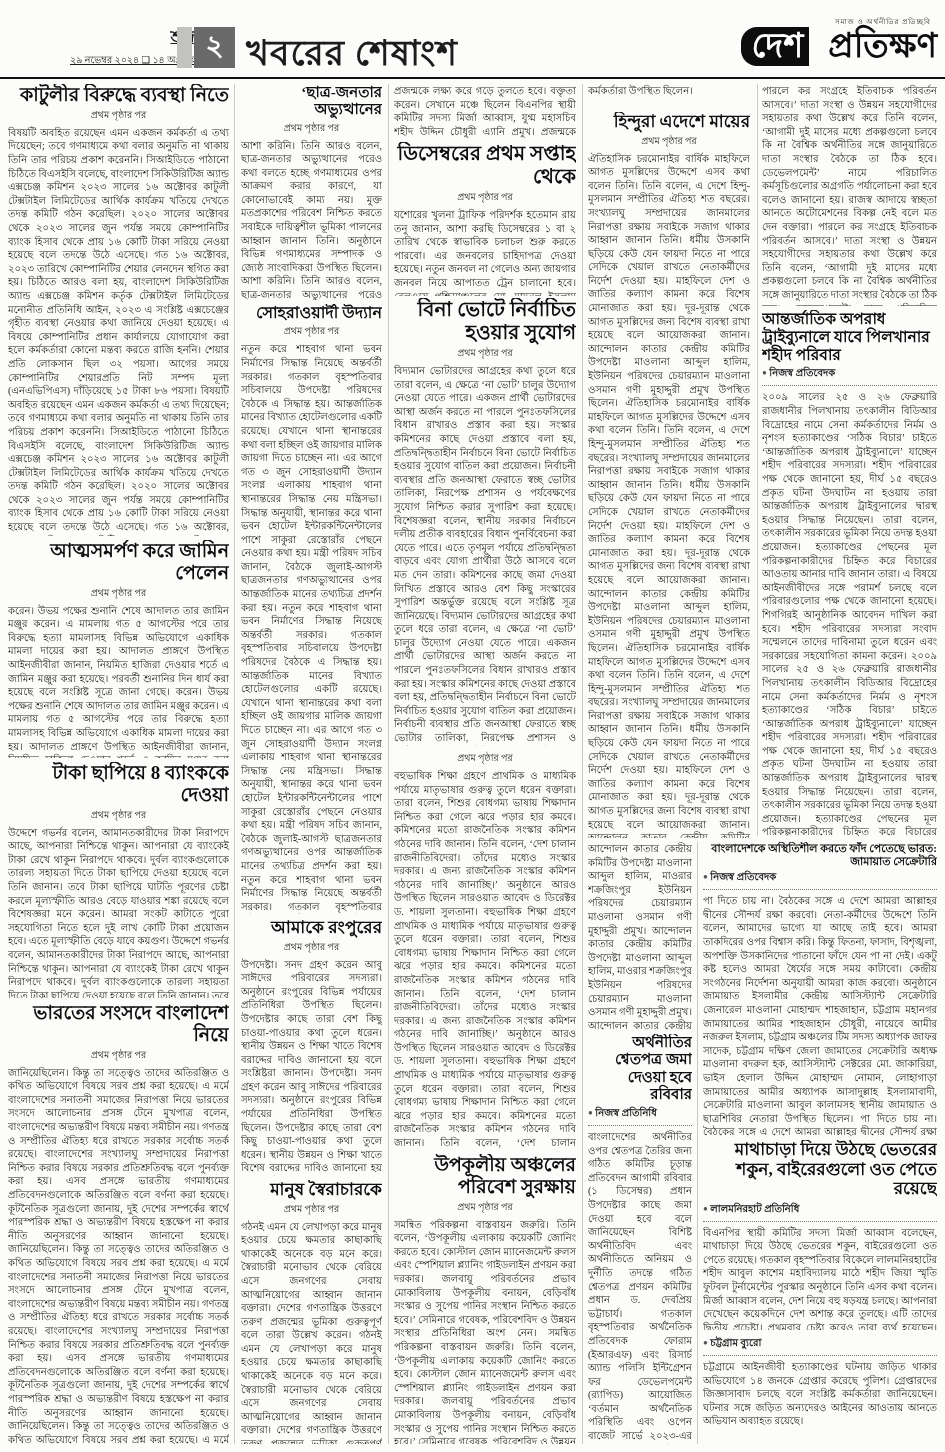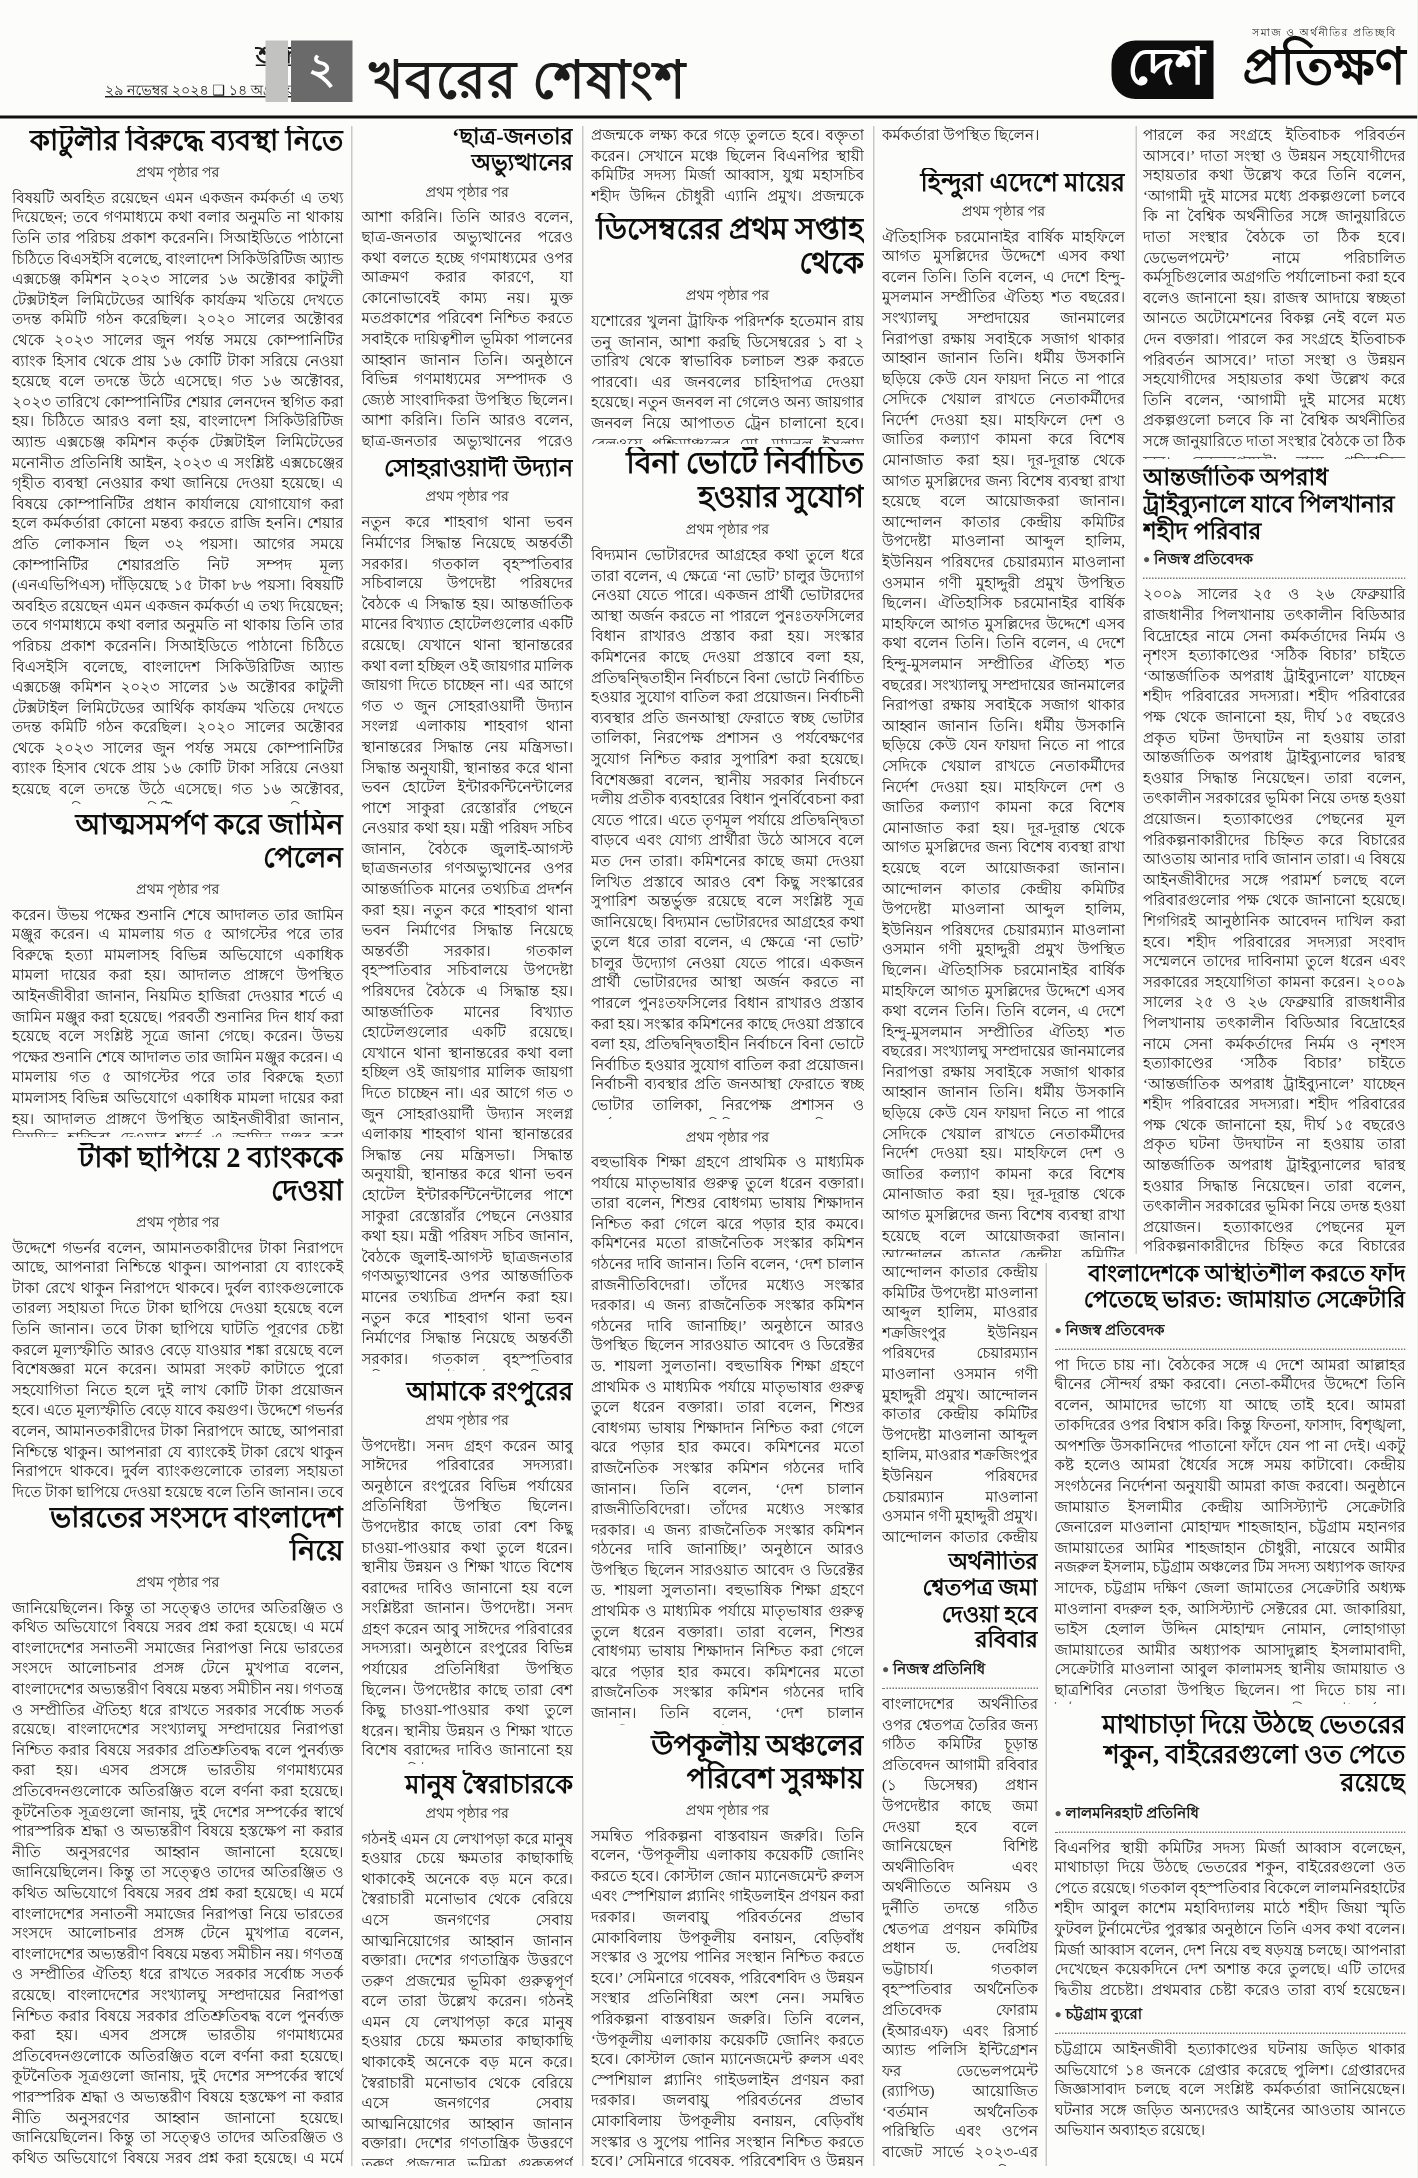--- a/index.html
+++ b/index.html
@@ -58,21 +58,21 @@
     <h2 class="hl" style="font-size:19px">কাটুলীর বিরুদ্ধে ব্যবস্থা নিতে</h2>
     <div class="cont">প্রথম পৃষ্ঠার পর</div>
     <div class="body fill">বিষয়টি অবহিত রয়েছেন এমন একজন কর্মকর্তা এ তথ্য দিয়েছেন; তবে গণমাধ্যমে কথা বলার অনুমতি না থাকায় তিনি তার পরিচয় প্রকাশ করেননি। সিআইডিতে পাঠানো চিঠিতে বিএসইসি বলেছে, বাংলাদেশ সিকিউরিটিজ অ্যান্ড এক্সচেঞ্জ কমিশন ২০২৩ সালের ১৬ অক্টোবর কাটুলী টেক্সটাইল লিমিটেডের আর্থিক কার্যক্রম খতিয়ে দেখতে তদন্ত কমিটি গঠন করেছিল। ২০২০ সালের অক্টোবর থেকে ২০২৩ সালের জুন পর্যন্ত সময়ে কোম্পানিটির ব্যাংক হিসাব থেকে প্রায় ১৬ কোটি টাকা সরিয়ে নেওয়া হয়েছে বলে তদন্তে উঠে এসেছে। গত ১৬ অক্টোবর, ২০২৩ তারিখে কোম্পানিটির শেয়ার লেনদেন স্থগিত করা হয়। চিঠিতে আরও বলা হয়, বাংলাদেশ সিকিউরিটিজ অ্যান্ড এক্সচেঞ্জ কমিশন কর্তৃক টেক্সটাইল লিমিটেডের মনোনীত প্রতিনিধি আইন, ২০২৩ এ সংশ্লিষ্ট এক্সচেঞ্জের গৃহীত ব্যবস্থা নেওয়ার কথা জানিয়ে দেওয়া হয়েছে। এ বিষয়ে কোম্পানিটির প্রধান কার্যালয়ে যোগাযোগ করা হলে কর্মকর্তারা কোনো মন্তব্য করতে রাজি হননি। শেয়ার প্রতি লোকসান ছিল ৩২ পয়সা। আগের সময়ে কোম্পানিটির শেয়ারপ্রতি নিট সম্পদ মূল্য (এনএভিপিএস) দাঁড়িয়েছে ১৫ টাকা ৮৬ পয়সা। বিষয়টি অবহিত রয়েছেন এমন একজন কর্মকর্তা এ তথ্য দিয়েছেন; তবে গণমাধ্যমে কথা বলার অনুমতি না থাকায় তিনি তার পরিচয় প্রকাশ করেননি। সিআইডিতে পাঠানো চিঠিতে বিএসইসি বলেছে, বাংলাদেশ সিকিউরিটিজ অ্যান্ড এক্সচেঞ্জ কমিশন ২০২৩ সালের ১৬ অক্টোবর কাটুলী টেক্সটাইল লিমিটেডের আর্থিক কার্যক্রম খতিয়ে দেখতে তদন্ত কমিটি গঠন করেছিল। ২০২০ সালের অক্টোবর থেকে ২০২৩ সালের জুন পর্যন্ত সময়ে কোম্পানিটির ব্যাংক হিসাব থেকে প্রায় ১৬ কোটি টাকা সরিয়ে নেওয়া হয়েছে বলে তদন্তে উঠে এসেছে। গত ১৬ অক্টোবর, ২০২৩ তারিখে কোম্পানিটির শেয়ার লেনদেন স্থগিত করা হয়। চিঠিতে আরও বলা হয়, বাংলাদেশ সিকিউরিটিজ অ্যান্ড এক্সচেঞ্জ কমিশন কর্তৃক টেক্সটাইল লিমিটেডের মনোনীত প্রতিনিধি আইন, ২০২৩ এ সংশ্লিষ্ট এক্সচেঞ্জের গৃহীত ব্যবস্থা নেওয়ার কথা জানিয়ে দেওয়া হয়েছে। এ বিষয়ে কোম্পানিটির প্রধান কার্যালয়ে যোগাযোগ করা হলে কর্মকর্তারা কোনো মন্তব্য করতে রাজি হননি। শেয়ার প্রতি লোকসান ছিল ৩২ পয়সা। আগের সময়ে কোম্পানিটির শেয়ারপ্রতি নিট সম্পদ মূল্য (এনএভিপিএস) দাঁড়িয়েছে ১৫ টাকা ৮৬ পয়সা।</div>
   </div>
   <div class="story" style="left:8px;top:540px;width:221px;height:218px">
     <h2 class="hl" style="font-size:19px">আত্মসমর্পণ করে জামিন পেলেন</h2>
     <div class="cont">প্রথম পৃষ্ঠার পর</div>
     <div class="body fill">করেন। উভয় পক্ষের শুনানি শেষে আদালত তার জামিন মঞ্জুর করেন। এ মামলায় গত ৫ আগস্টের পরে তার বিরুদ্ধে হত্যা মামলাসহ বিভিন্ন অভিযোগে একাধিক মামলা দায়ের করা হয়। আদালত প্রাঙ্গণে উপস্থিত আইনজীবীরা জানান, নিয়মিত হাজিরা দেওয়ার শর্তে এ জামিন মঞ্জুর করা হয়েছে। পরবর্তী শুনানির দিন ধার্য করা হয়েছে বলে সংশ্লিষ্ট সূত্রে জানা গেছে। করেন। উভয় পক্ষের শুনানি শেষে আদালত তার জামিন মঞ্জুর করেন। এ মামলায় গত ৫ আগস্টের পরে তার বিরুদ্ধে হত্যা মামলাসহ বিভিন্ন অভিযোগে একাধিক মামলা দায়ের করা হয়। আদালত প্রাঙ্গণে উপস্থিত আইনজীবীরা জানান, নিয়মিত হাজিরা দেওয়ার শর্তে এ জামিন মঞ্জুর করা হয়েছে। পরবর্তী শুনানির দিন ধার্য করা হয়েছে বলে সংশ্লিষ্ট সূত্রে জানা গেছে।</div>
   </div>
   <div class="story" style="left:8px;top:762px;width:221px;height:236px">
-    <h2 class="hl" style="font-size:19px">টাকা ছাপিয়ে 2 ব্যাংককে দেওয়া</h2>
+    <h2 class="hl" style="font-size:19px">টাকা ছাপিয়ে 8 ব্যাংককে দেওয়া</h2>
     <div class="cont">প্রথম পৃষ্ঠার পর</div>
     <div class="body fill">উদ্দেশে গভর্নর বলেন, আমানতকারীদের টাকা নিরাপদে আছে, আপনারা নিশ্চিন্তে থাকুন। আপনারা যে ব্যাংকেই টাকা রেখে থাকুন নিরাপদে থাকবে। দুর্বল ব্যাংকগুলোকে তারল্য সহায়তা দিতে টাকা ছাপিয়ে দেওয়া হয়েছে বলে তিনি জানান। তবে টাকা ছাপিয়ে ঘাটতি পূরণের চেষ্টা করলে মূল্যস্ফীতি আরও বেড়ে যাওয়ার শঙ্কা রয়েছে বলে বিশেষজ্ঞরা মনে করেন। আমরা সংকট কাটাতে পুরো সহযোগিতা নিতে হলে দুই লাখ কোটি টাকা প্রয়োজন হবে। এতে মূল্যস্ফীতি বেড়ে যাবে কয়গুণ। উদ্দেশে গভর্নর বলেন, আমানতকারীদের টাকা নিরাপদে আছে, আপনারা নিশ্চিন্তে থাকুন। আপনারা যে ব্যাংকেই টাকা রেখে থাকুন নিরাপদে থাকবে। দুর্বল ব্যাংকগুলোকে তারল্য সহায়তা দিতে টাকা ছাপিয়ে দেওয়া হয়েছে বলে তিনি জানান। তবে টাকা ছাপিয়ে ঘাটতি পূরণের চেষ্টা করলে মূল্যস্ফীতি আরও বেড়ে যাওয়ার শঙ্কা রয়েছে বলে বিশেষজ্ঞরা মনে করেন। আমরা সংকট কাটাতে পুরো সহযোগিতা নিতে হলে দুই লাখ কোটি টাকা প্রয়োজন হবে। এতে মূল্যস্ফীতি বেড়ে যাবে কয়গুণ।</div>
   </div>
   <div class="story" style="left:8px;top:1002px;width:221px;height:442px">
     <h2 class="hl" style="font-size:19px">ভারতের সংসদে বাংলাদেশ নিয়ে</h2>
     <div class="cont">প্রথম পৃষ্ঠার পর</div>
     <div class="body fill">জানিয়েছিলেন। কিন্তু তা সত্ত্বেও তাদের অতিরঞ্জিত ও কথিত অভিযোগে বিষয়ে সরব প্রশ্ন করা হয়েছে। এ মর্মে বাংলাদেশের সনাতনী সমাজের নিরাপত্তা নিয়ে ভারতের সংসদে আলোচনার প্রসঙ্গ টেনে মুখপাত্র বলেন, বাংলাদেশের অভ্যন্তরীণ বিষয়ে মন্তব্য সমীচীন নয়। গণতন্ত্র ও সম্প্রীতির ঐতিহ্য ধরে রাখতে সরকার সর্বোচ্চ সতর্ক রয়েছে। বাংলাদেশের সংখ্যালঘু সম্প্রদায়ের নিরাপত্তা নিশ্চিত করার বিষয়ে সরকার প্রতিশ্রুতিবদ্ধ বলে পুনর্ব্যক্ত করা হয়। এসব প্রসঙ্গে ভারতীয় গণমাধ্যমের প্রতিবেদনগুলোকে অতিরঞ্জিত বলে বর্ণনা করা হয়েছে। কূটনৈতিক সূত্রগুলো জানায়, দুই দেশের সম্পর্কের স্বার্থে পারস্পরিক শ্রদ্ধা ও অভ্যন্তরীণ বিষয়ে হস্তক্ষেপ না করার নীতি অনুসরণের আহ্বান জানানো হয়েছে। জানিয়েছিলেন। কিন্তু তা সত্ত্বেও তাদের অতিরঞ্জিত ও কথিত অভিযোগে বিষয়ে সরব প্রশ্ন করা হয়েছে। এ মর্মে বাংলাদেশের সনাতনী সমাজের নিরাপত্তা নিয়ে ভারতের সংসদে আলোচনার প্রসঙ্গ টেনে মুখপাত্র বলেন, বাংলাদেশের অভ্যন্তরীণ বিষয়ে মন্তব্য সমীচীন নয়। গণতন্ত্র ও সম্প্রীতির ঐতিহ্য ধরে রাখতে সরকার সর্বোচ্চ সতর্ক রয়েছে। বাংলাদেশের সংখ্যালঘু সম্প্রদায়ের নিরাপত্তা নিশ্চিত করার বিষয়ে সরকার প্রতিশ্রুতিবদ্ধ বলে পুনর্ব্যক্ত করা হয়। এসব প্রসঙ্গে ভারতীয় গণমাধ্যমের প্রতিবেদনগুলোকে অতিরঞ্জিত বলে বর্ণনা করা হয়েছে। কূটনৈতিক সূত্রগুলো জানায়, দুই দেশের সম্পর্কের স্বার্থে পারস্পরিক শ্রদ্ধা ও অভ্যন্তরীণ বিষয়ে হস্তক্ষেপ না করার নীতি অনুসরণের আহ্বান জানানো হয়েছে। জানিয়েছিলেন। কিন্তু তা সত্ত্বেও তাদের অতিরঞ্জিত ও কথিত অভিযোগে বিষয়ে সরব প্রশ্ন করা হয়েছে। এ মর্মে বাংলাদেশের সনাতনী সমাজের নিরাপত্তা নিয়ে ভারতের সংসদে আলোচনার প্রসঙ্গ টেনে মুখপাত্র বলেন, বাংলাদেশের অভ্যন্তরীণ বিষয়ে মন্তব্য সমীচীন নয়। গণতন্ত্র ও সম্প্রীতির ঐতিহ্য ধরে রাখতে সরকার সর্বোচ্চ সতর্ক রয়েছে। বাংলাদেশের সংখ্যালঘু সম্প্রদায়ের নিরাপত্তা নিশ্চিত করার বিষয়ে সরকার প্রতিশ্রুতিবদ্ধ বলে পুনর্ব্যক্ত করা হয়। এসব প্রসঙ্গে ভারতীয় গণমাধ্যমের প্রতিবেদনগুলোকে অতিরঞ্জিত বলে বর্ণনা করা হয়েছে। কূটনৈতিক সূত্রগুলো জানায়, দুই দেশের সম্পর্কের স্বার্থে পারস্পরিক শ্রদ্ধা ও অভ্যন্তরীণ বিষয়ে হস্তক্ষেপ না করার নীতি অনুসরণের আহ্বান জানানো হয়েছে।</div>
   </div>
 
   <div class="story" style="left:241px;top:84px;width:141px;height:216px">
@@ -140,21 +140,21 @@
   <div class="story" style="left:762px;top:84px;width:175px;height:222px">
     <div class="body fill">পারলে কর সংগ্রহে ইতিবাচক পরিবর্তন আসবে।’ দাতা সংস্থা ও উন্নয়ন সহযোগীদের সহায়তার কথা উল্লেখ করে তিনি বলেন, ‘আগামী দুই মাসের মধ্যে প্রকল্পগুলো চলবে কি না বৈশ্বিক অর্থনীতির সঙ্গে জানুয়ারিতে দাতা সংস্থার বৈঠকে তা ঠিক হবে। ডেভেলপমেন্ট’ নামে পরিচালিত কর্মসূচিগুলোর অগ্রগতি পর্যালোচনা করা হবে বলেও জানানো হয়। রাজস্ব আদায়ে স্বচ্ছতা আনতে অটোমেশনের বিকল্প নেই বলে মত দেন বক্তারা। পারলে কর সংগ্রহে ইতিবাচক পরিবর্তন আসবে।’ দাতা সংস্থা ও উন্নয়ন সহযোগীদের সহায়তার কথা উল্লেখ করে তিনি বলেন, ‘আগামী দুই মাসের মধ্যে প্রকল্পগুলো চলবে কি না বৈশ্বিক অর্থনীতির সঙ্গে জানুয়ারিতে দাতা সংস্থার বৈঠকে তা ঠিক হবে। ডেভেলপমেন্ট’ নামে পরিচালিত কর্মসূচিগুলোর অগ্রগতি পর্যালোচনা করা হবে বলেও জানানো হয়। রাজস্ব আদায়ে স্বচ্ছতা আনতে অটোমেশনের বিকল্প নেই বলে মত দেন বক্তারা।</div>
   </div>
   <div class="story" style="left:762px;top:310px;width:175px;height:528px">
     <h2 class="hl" style="font-size:15.5px;text-align:left">আন্তর্জাতিক অপরাধ ট্রাইব্যুনালে যাবে পিলখানার শহীদ পরিবার</h2>
     <div class="byline"><span class="dot">●</span> <span>নিজস্ব প্রতিবেদক</span></div>
     <div class="dotted"></div>
     <div class="body fill">২০০৯ সালের ২৫ ও ২৬ ফেব্রুয়ারি রাজধানীর পিলখানায় তৎকালীন বিডিআর বিদ্রোহের নামে সেনা কর্মকর্তাদের নির্মম ও নৃশংস হত্যাকাণ্ডের ‘সঠিক বিচার’ চাইতে ‘আন্তর্জাতিক অপরাধ ট্রাইব্যুনালে’ যাচ্ছেন শহীদ পরিবারের সদস্যরা। শহীদ পরিবারের পক্ষ থেকে জানানো হয়, দীর্ঘ ১৫ বছরেও প্রকৃত ঘটনা উদঘাটন না হওয়ায় তারা আন্তর্জাতিক অপরাধ ট্রাইব্যুনালের দ্বারস্থ হওয়ার সিদ্ধান্ত নিয়েছেন। তারা বলেন, তৎকালীন সরকারের ভূমিকা নিয়ে তদন্ত হওয়া প্রয়োজন। হত্যাকাণ্ডের পেছনের মূল পরিকল্পনাকারীদের চিহ্নিত করে বিচারের আওতায় আনার দাবি জানান তারা। এ বিষয়ে আইনজীবীদের সঙ্গে পরামর্শ চলছে বলে পরিবারগুলোর পক্ষ থেকে জানানো হয়েছে। শিগগিরই আনুষ্ঠানিক আবেদন দাখিল করা হবে। শহীদ পরিবারের সদস্যরা সংবাদ সম্মেলনে তাদের দাবিনামা তুলে ধরেন এবং সরকারের সহযোগিতা কামনা করেন। ২০০৯ সালের ২৫ ও ২৬ ফেব্রুয়ারি রাজধানীর পিলখানায় তৎকালীন বিডিআর বিদ্রোহের নামে সেনা কর্মকর্তাদের নির্মম ও নৃশংস হত্যাকাণ্ডের ‘সঠিক বিচার’ চাইতে ‘আন্তর্জাতিক অপরাধ ট্রাইব্যুনালে’ যাচ্ছেন শহীদ পরিবারের সদস্যরা। শহীদ পরিবারের পক্ষ থেকে জানানো হয়, দীর্ঘ ১৫ বছরেও প্রকৃত ঘটনা উদঘাটন না হওয়ায় তারা আন্তর্জাতিক অপরাধ ট্রাইব্যুনালের দ্বারস্থ হওয়ার সিদ্ধান্ত নিয়েছেন। তারা বলেন, তৎকালীন সরকারের ভূমিকা নিয়ে তদন্ত হওয়া প্রয়োজন। হত্যাকাণ্ডের পেছনের মূল পরিকল্পনাকারীদের চিহ্নিত করে বিচারের আওতায় আনার দাবি জানান তারা। এ বিষয়ে আইনজীবীদের সঙ্গে পরামর্শ চলছে বলে পরিবারগুলোর পক্ষ থেকে জানানো হয়েছে। শিগগিরই আনুষ্ঠানিক আবেদন দাখিল করা হবে। শহীদ পরিবারের সদস্যরা সংবাদ সম্মেলনে তাদের দাবিনামা তুলে ধরেন এবং সরকারের সহযোগিতা কামনা করেন।</div>
   </div>
   <div class="story" style="left:703px;top:842px;width:234px;height:294px">
-    <h2 class="hl" style="font-size:15px">বাংলাদেশকে অস্থিতিশীল করতে ফাঁদ পেতেছে ভারত: জামায়াত সেক্রেটারি</h2>
+    <h2 class="hl" style="font-size:11px">বাংলাদেশকে অস্থিতিশীল করতে ফাঁদ পেতেছে ভারত: জামায়াত সেক্রেটারি</h2>
     <div class="byline"><span class="dot">●</span> <span>নিজস্ব প্রতিবেদক</span></div>
     <div class="dotted"></div>
     <div class="body fill">পা দিতে চায় না। বৈঠকের সঙ্গে এ দেশে আমরা আল্লাহর দ্বীনের সৌন্দর্য রক্ষা করবো। নেতা-কর্মীদের উদ্দেশে তিনি বলেন, আমাদের ভাগ্যে যা আছে তাই হবে। আমরা তাকদিরের ওপর বিশ্বাস করি। কিন্তু ফিতনা, ফাসাদ, বিশৃঙ্খলা, অপশক্তি উসকানিদের পাতানো ফাঁদে যেন পা না দেই। একটু কষ্ট হলেও আমরা ধৈর্যের সঙ্গে সময় কাটাবো। কেন্দ্রীয় সংগঠনের নির্দেশনা অনুযায়ী আমরা কাজ করবো। অনুষ্ঠানে জামায়াত ইসলামীর কেন্দ্রীয় আসিস্ট্যান্ট সেক্রেটারি জেনারেল মাওলানা মোহাম্মদ শাহজাহান, চট্টগ্রাম মহানগর জামায়াতের আমির শাহজাহান চৌধুরী, নায়েবে আমীর নজরুল ইসলাম, চট্টগ্রাম অঞ্চলের টিম সদস্য অধ্যাপক জাফর সাদেক, চট্টগ্রাম দক্ষিণ জেলা জামাতের সেক্রেটারি অধ্যক্ষ মাওলানা বদরুল হক, আসিস্ট্যান্ট সেক্টরের মো. জাকারিয়া, ভাইস হেলাল উদ্দিন মোহাম্মদ নোমান, লোহাগাড়া জামায়াতের আমীর অধ্যাপক আসাদুল্লাহ ইসলামাবাদী, সেক্রেটারি মাওলানা আবুল কালামসহ স্থানীয় জামায়াত ও ছাত্রশিবির নেতারা উপস্থিত ছিলেন। পা দিতে চায় না। বৈঠকের সঙ্গে এ দেশে আমরা আল্লাহর দ্বীনের সৌন্দর্য রক্ষা করবো। নেতা-কর্মীদের উদ্দেশে তিনি বলেন, আমাদের ভাগ্যে যা আছে তাই হবে। আমরা তাকদিরের ওপর বিশ্বাস করি। কিন্তু ফিতনা, ফাসাদ, বিশৃঙ্খলা, অপশক্তি উসকানিদের পাতানো ফাঁদে যেন পা না দেই। একটু কষ্ট হলেও আমরা ধৈর্যের সঙ্গে সময় কাটাবো। কেন্দ্রীয় সংগঠনের নির্দেশনা অনুযায়ী আমরা কাজ করবো। অনুষ্ঠানে জামায়াত ইসলামীর কেন্দ্রীয় আসিস্ট্যান্ট সেক্রেটারি জেনারেল মাওলানা মোহাম্মদ শাহজাহান, চট্টগ্রাম মহানগর জামায়াতের আমির শাহজাহান চৌধুরী, নায়েবে আমীর নজরুল ইসলাম, চট্টগ্রাম অঞ্চলের টিম সদস্য অধ্যাপক জাফর সাদেক, চট্টগ্রাম দক্ষিণ জেলা জামাতের সেক্রেটারি অধ্যক্ষ মাওলানা বদরুল হক, আসিস্ট্যান্ট সেক্টরের মো. জাকারিয়া, ভাইস হেলাল উদ্দিন মোহাম্মদ নোমান, লোহাগাড়া জামায়াতের আমীর অধ্যাপক আসাদুল্লাহ ইসলামাবাদী, সেক্রেটারি মাওলানা আবুল কালামসহ স্থানীয় জামায়াত ও ছাত্রশিবির নেতারা উপস্থিত ছিলেন।</div>
   </div>
   <div class="story" style="left:703px;top:1140px;width:234px;height:190px">
     <h2 class="hl" style="font-size:17px">মাথাচাড়া দিয়ে উঠছে ভেতরের শকুন, বাইরেরগুলো ওত পেতে রয়েছে</h2>
     <div class="byline"><span class="dot">●</span> <span>লালমনিরহাট প্রতিনিধি</span></div>
     <div class="dotted"></div>
     <div class="body fill">বিএনপির স্থায়ী কমিটির সদস্য মির্জা আব্বাস বলেছেন, মাথাচাড়া দিয়ে উঠছে ভেতরের শকুন, বাইরেরগুলো ওত পেতে রয়েছে। গতকাল বৃহস্পতিবার বিকেলে লালমনিরহাটের শহীদ আবুল কাশেম মহাবিদ্যালয় মাঠে শহীদ জিয়া স্মৃতি ফুটবল টুর্নামেন্টের পুরস্কার অনুষ্ঠানে তিনি এসব কথা বলেন। মির্জা আব্বাস বলেন, দেশ নিয়ে বহু ষড়যন্ত্র চলছে। আপনারা দেখেছেন কয়েকদিনে দেশ অশান্ত করে তুলছে। এটি তাদের দ্বিতীয় প্রচেষ্টা। প্রথমবার চেষ্টা করেও তারা ব্যর্থ হয়েছেন। তারা একশত বার চেষ্টা করলেও বাংলাদেশ রুখে দাঁড়াবে। আমাদের নেতা তারেক রহমান সুদূর লন্ডন থেকে নেতৃত্ব দিচ্ছেন। বিএনপির সাংগঠনিক সম্পাদক আসাদুল হাবিব দুলুর সভাপতিত্বে অনুষ্ঠানে বিএনপির যুগ্ম-সম্পাদক শহীদ উদ্দিন চৌধুরী এ্যানি, কেন্দ্রীয় নেতা ফরহাদ হোসেন আজাদ, ব্যারিস্টার হাসান রাজীব প্রধান প্রমুখ বক্তব্য রাখেন।</div>
   </div>

